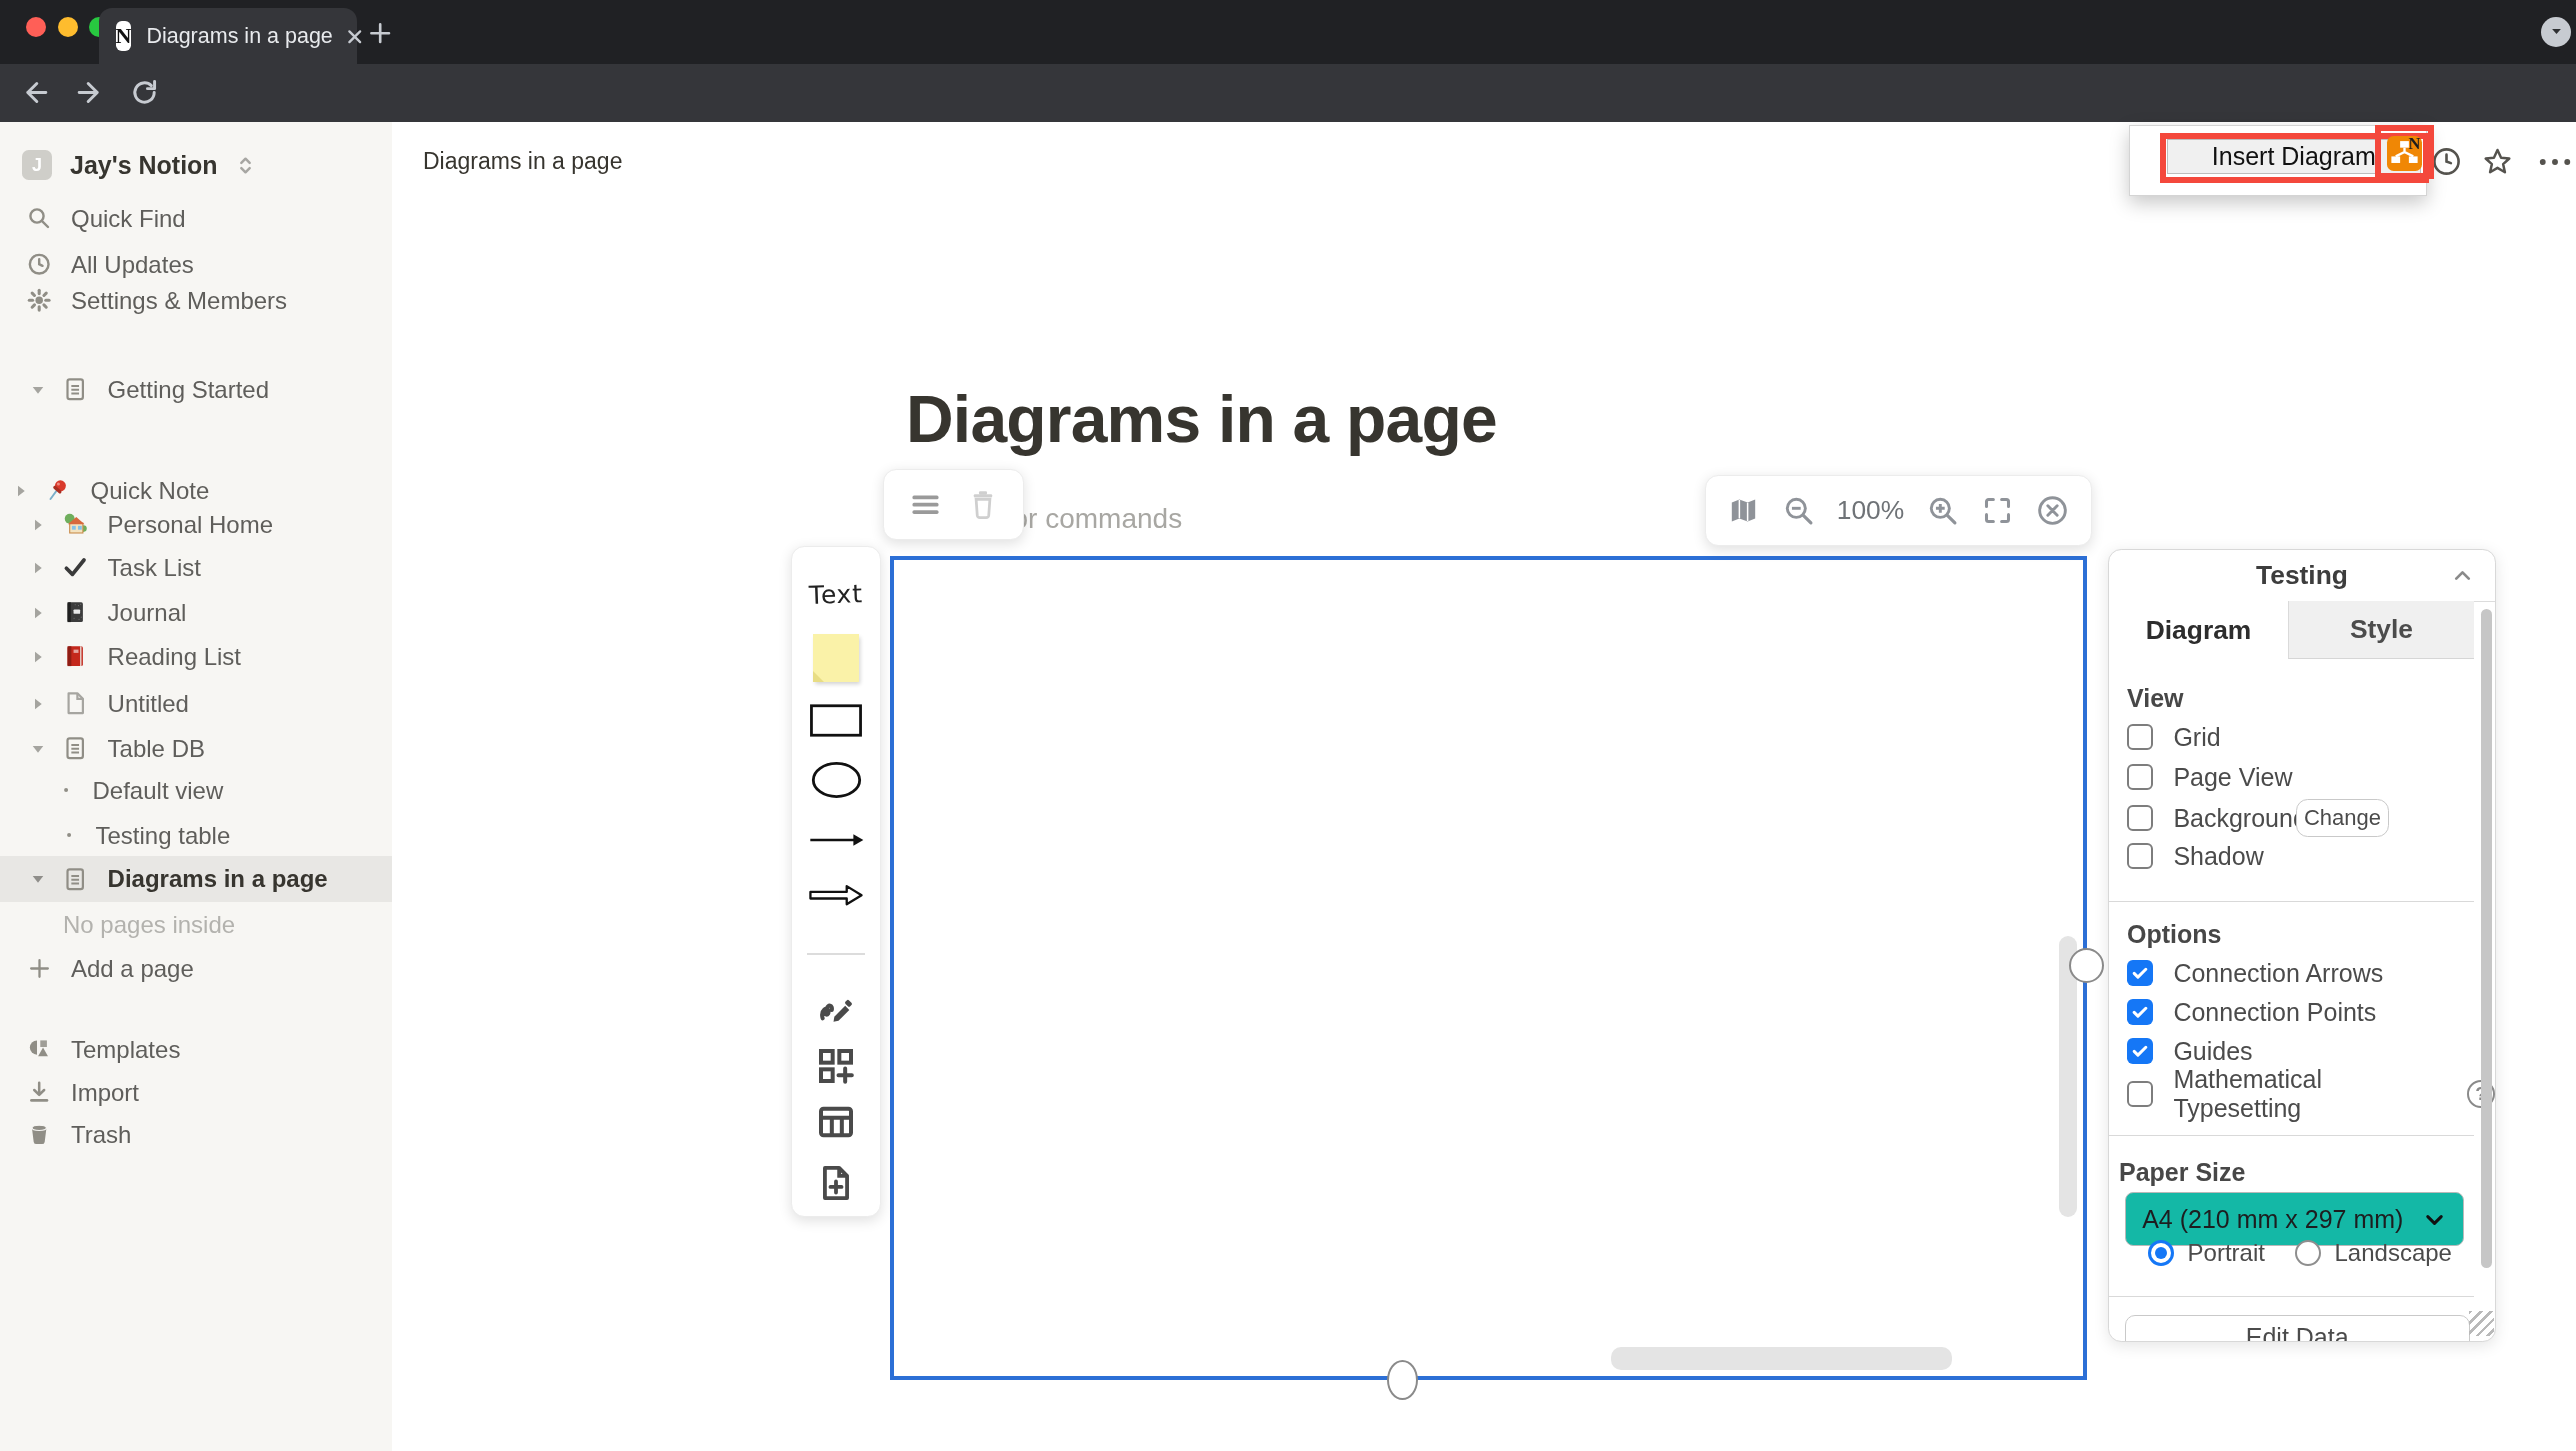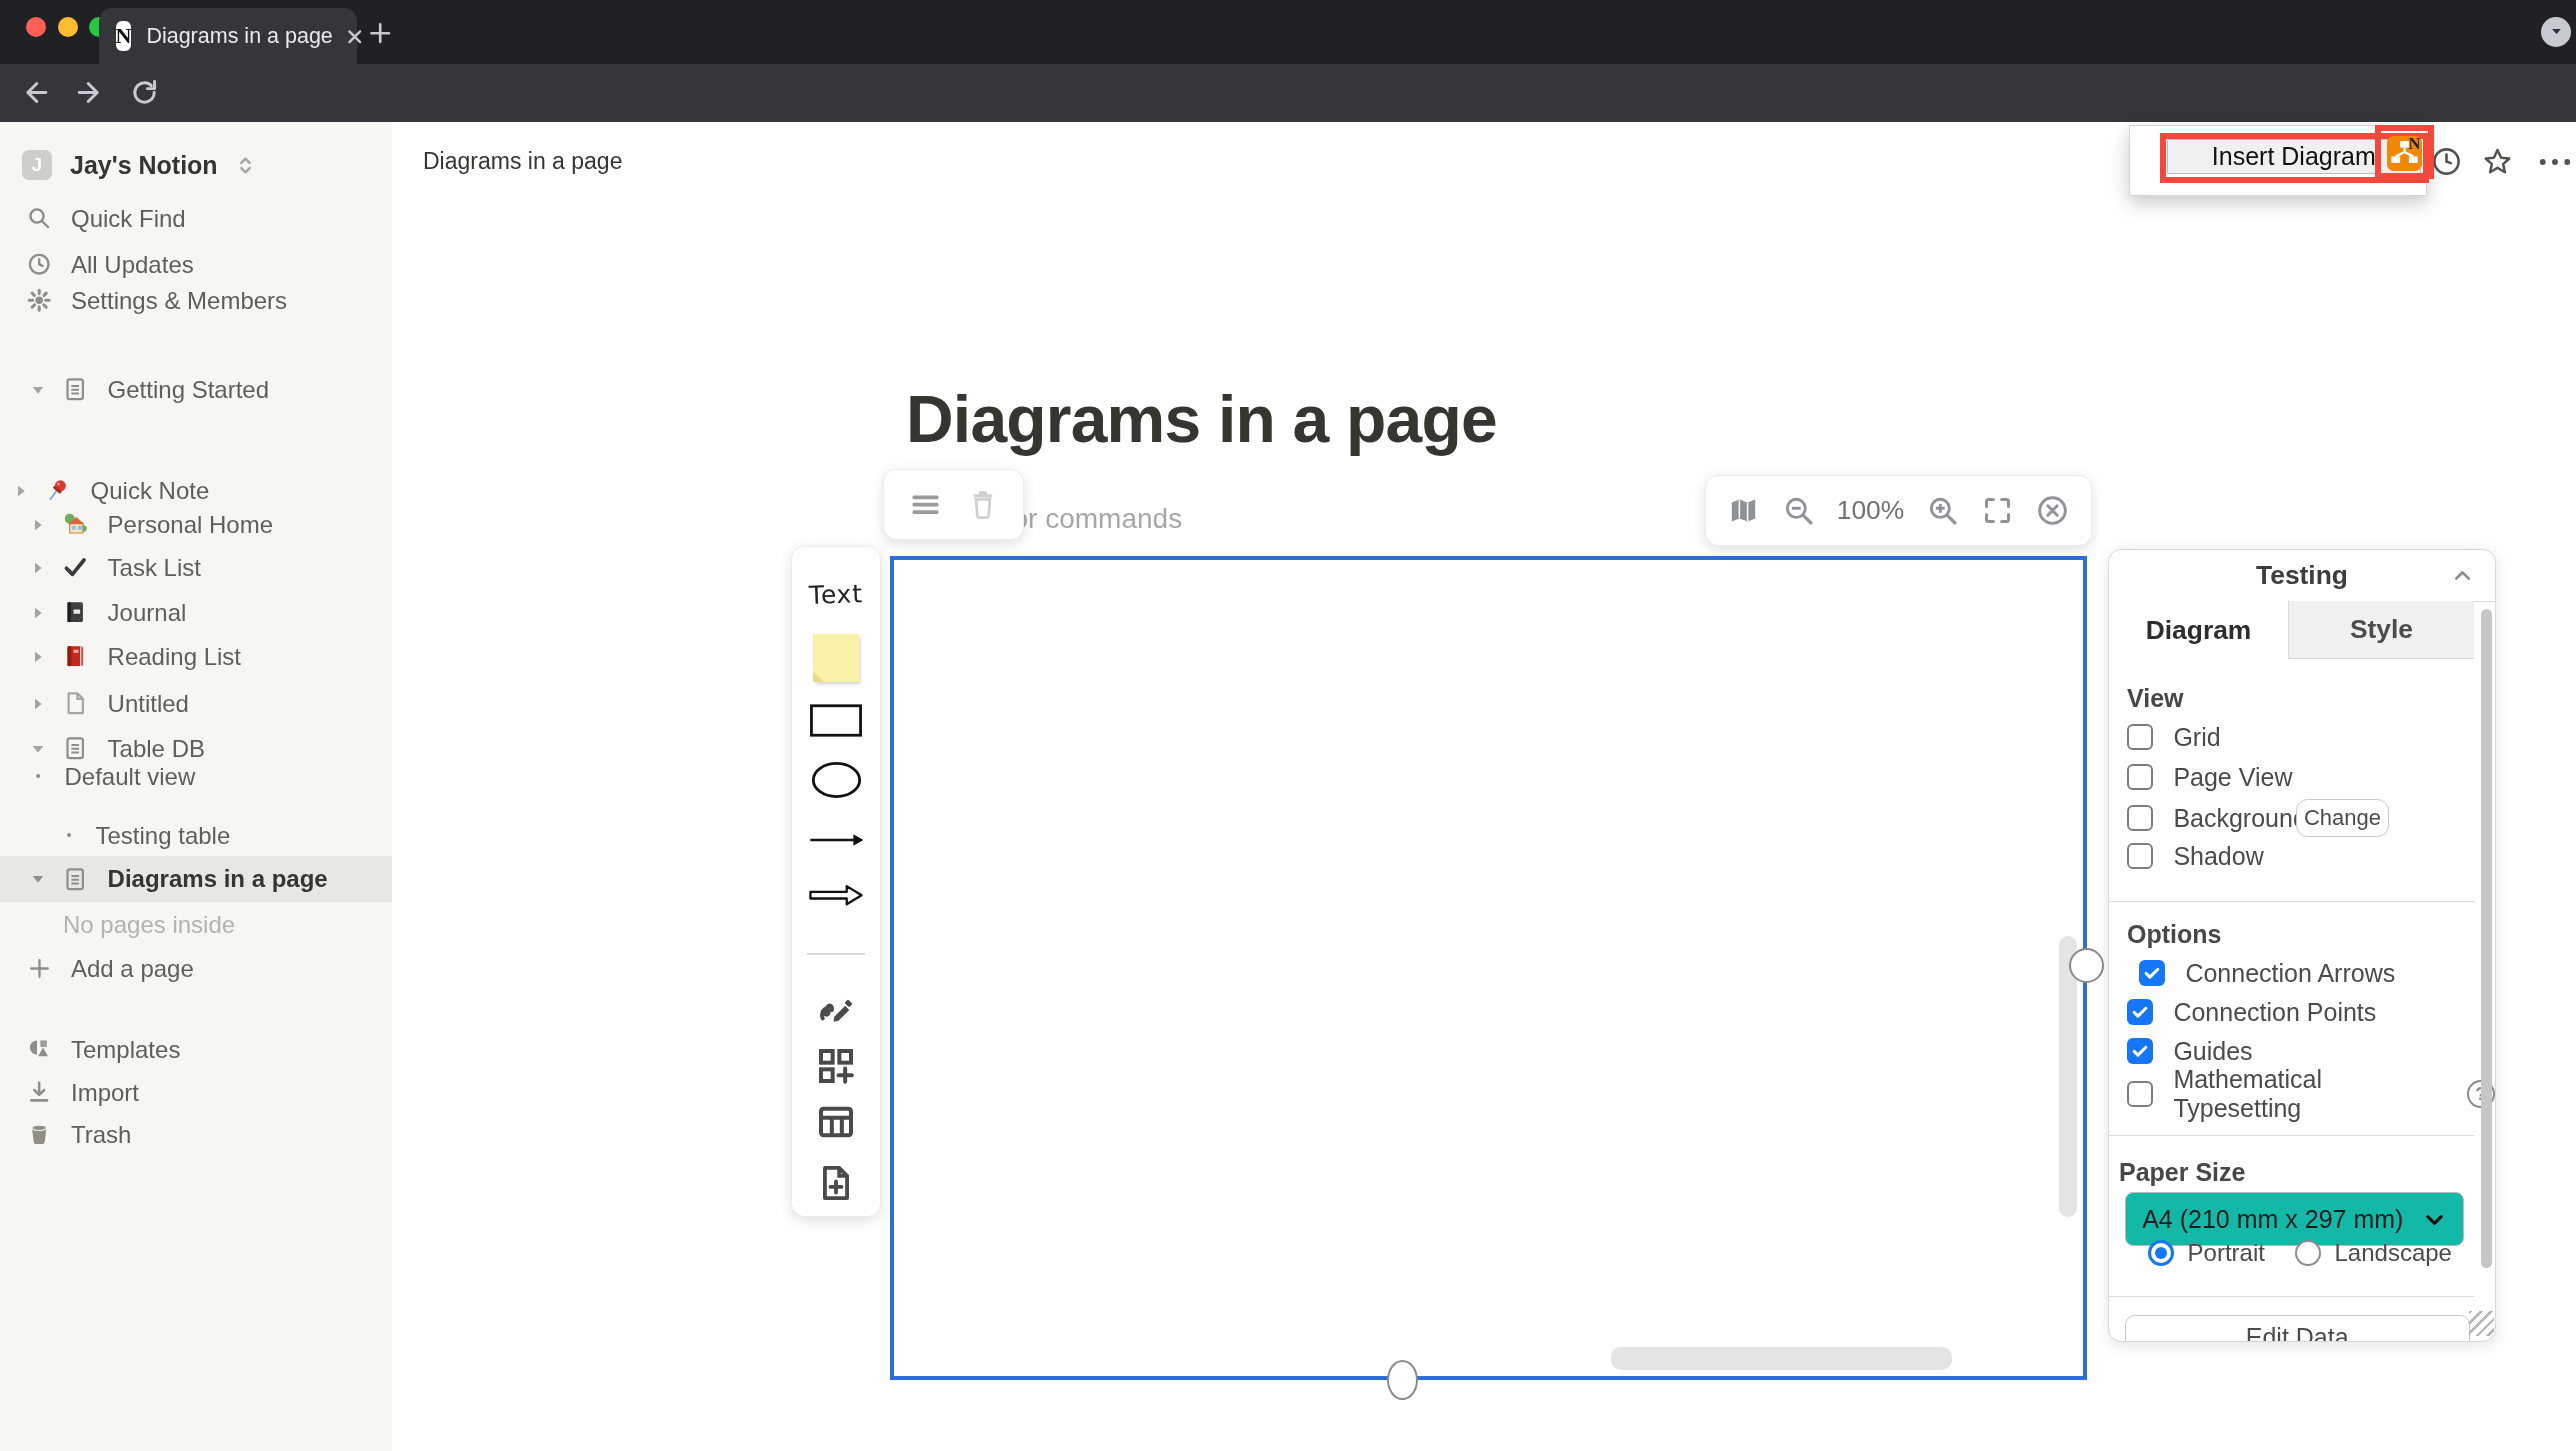--- a/index.html
+++ b/index.html
@@ -339,21 +339,21 @@
           </svg>
         </span>
       <span class="sic" style="margin-left:11.6px;">
           <svg width="26.4" height="26.4" viewBox="0 0 24 24">
             <rect x="5" y="3" width="14" height="18" rx="2" stroke="currentColor" stroke-width="2" fill="none"></rect>
             <path d="M8.5 9 H15.5 M8.5 12.5 H15.5 M8.5 16 H15.5" stroke="currentColor" stroke-width="1.8"></path>
           </svg>
         </span>
       <span>Table DB</span>
     </div>
-    <div class="abs srow" style="top:632px;padding-left:30px;">
+    <div class="abs srow" style="top:646px;padding-left:30px;margin-left:28px;">
       <span class="sic" style="width:16.5px;">
           <span class="bullet"></span>
         </span>
       <span>Default view</span>
     </div>
     <div class="abs srow" style="top:691px;padding-left:61px;">
       <span class="sic" style="width:16.5px;">
           <span class="bullet"></span>
         </span>
       <span>Testing table</span>
@@ -597,21 +597,21 @@
         <span>Change</span>
       </div>
     <div class="abs frow" style="left:18px;top:286px;height:40px;">
       <span class="cb"></span>
         <span>Shadow</span>
     </div>
 
     <div class="abs divline" style="left:0;top:351px;width:365px;"></div>
 
     <div class="abs sectlabel" style="left:18px;top:370px;">Options</div>
-    <div class="abs frow" style="left:18px;top:403px;height:40px;margin-left:12px;">
+    <div class="abs frow" style="left:18px;top:403px;height:40px;">
       <span class="cb on">
           <svg width="20" height="20" viewBox="0 0 24 24">
             <path d="M5 12.5 L9.5 17 L19 7.5" stroke="#fff" stroke-width="3.6" fill="none" stroke-linecap="round" stroke-linejoin="round"></path>
           </svg>
         </span>
       <span>Connection Arrows</span>
     </div>
     <div class="abs frow" style="left:18px;top:442px;height:40px;">
       <span class="cb on">
           <svg width="20" height="20" viewBox="0 0 24 24">

